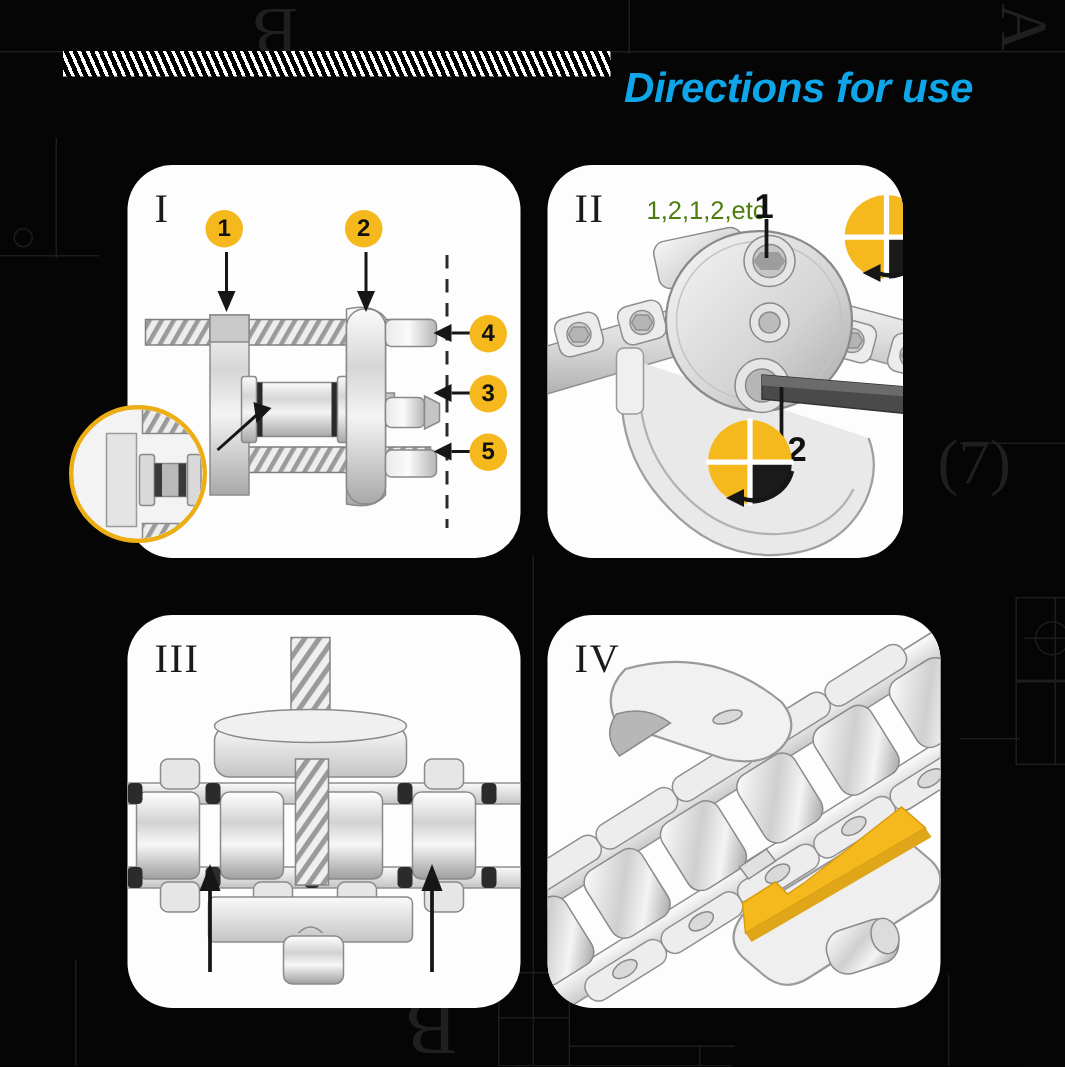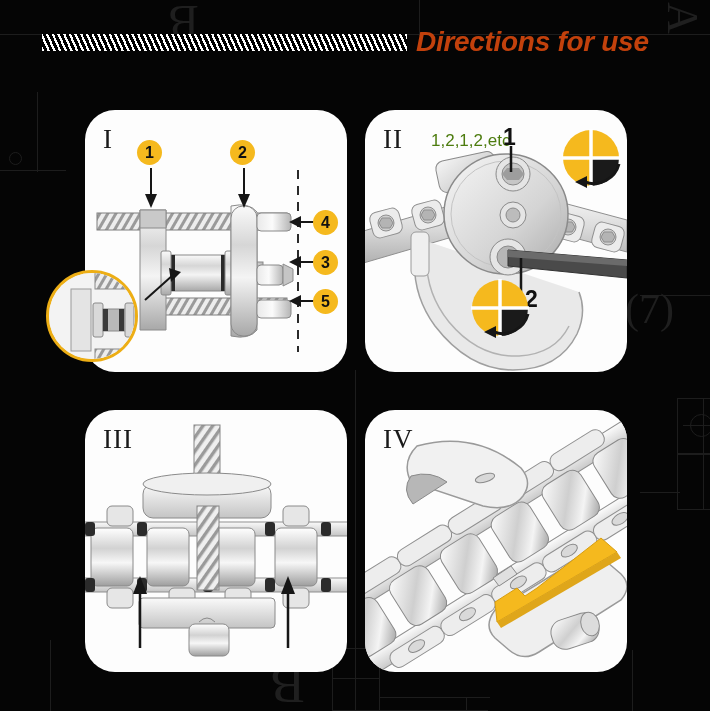--- a/index.html
+++ b/index.html
@@ -39,39 +39,39 @@
     left: 42px; top: 8px;
     width: 365px; height: 17px;
     background: repeating-linear-gradient(
       66deg,
       #ffffff 0px, #ffffff 2.2px,
       #000000 2.2px, #000000 5.2px
     );
   }
   .title {
     position: absolute;
-    left: 416px; top: 0px;
-    color: #c2410c;
+    left: 416px; top: 17px;
+    color: #0ea5e9;
     font-size: 28px;
     font-weight: bold;
     font-style: italic;
     letter-spacing: -0.3px;
     font-family: "Liberation Sans", sans-serif;
     white-space: nowrap;
   }
 
   
   .panel {
     position: absolute;
     background: #fdfdfd;
     border-radius: 30px;
     overflow: hidden;
   }
   #panel-1 { left: 85px;  top: 110px; width: 262px; height: 262px; }
-  #panel-2 { left: 365px; top: 110px; width: 262px; height: 262px; }
+  #panel-2 { left: 365px; top: 110px; width: 237px; height: 262px; }
   #panel-3 { left: 85px;  top: 410px; width: 262px; height: 262px; }
   #panel-4 { left: 365px; top: 410px; width: 262px; height: 262px; }
 
   .roman {
     position: absolute;
     left: 18px; top: 16px;
     font-family: "Liberation Serif", serif;
     font-size: 27px;
     color: #1a1a1a;
     line-height: 1;

